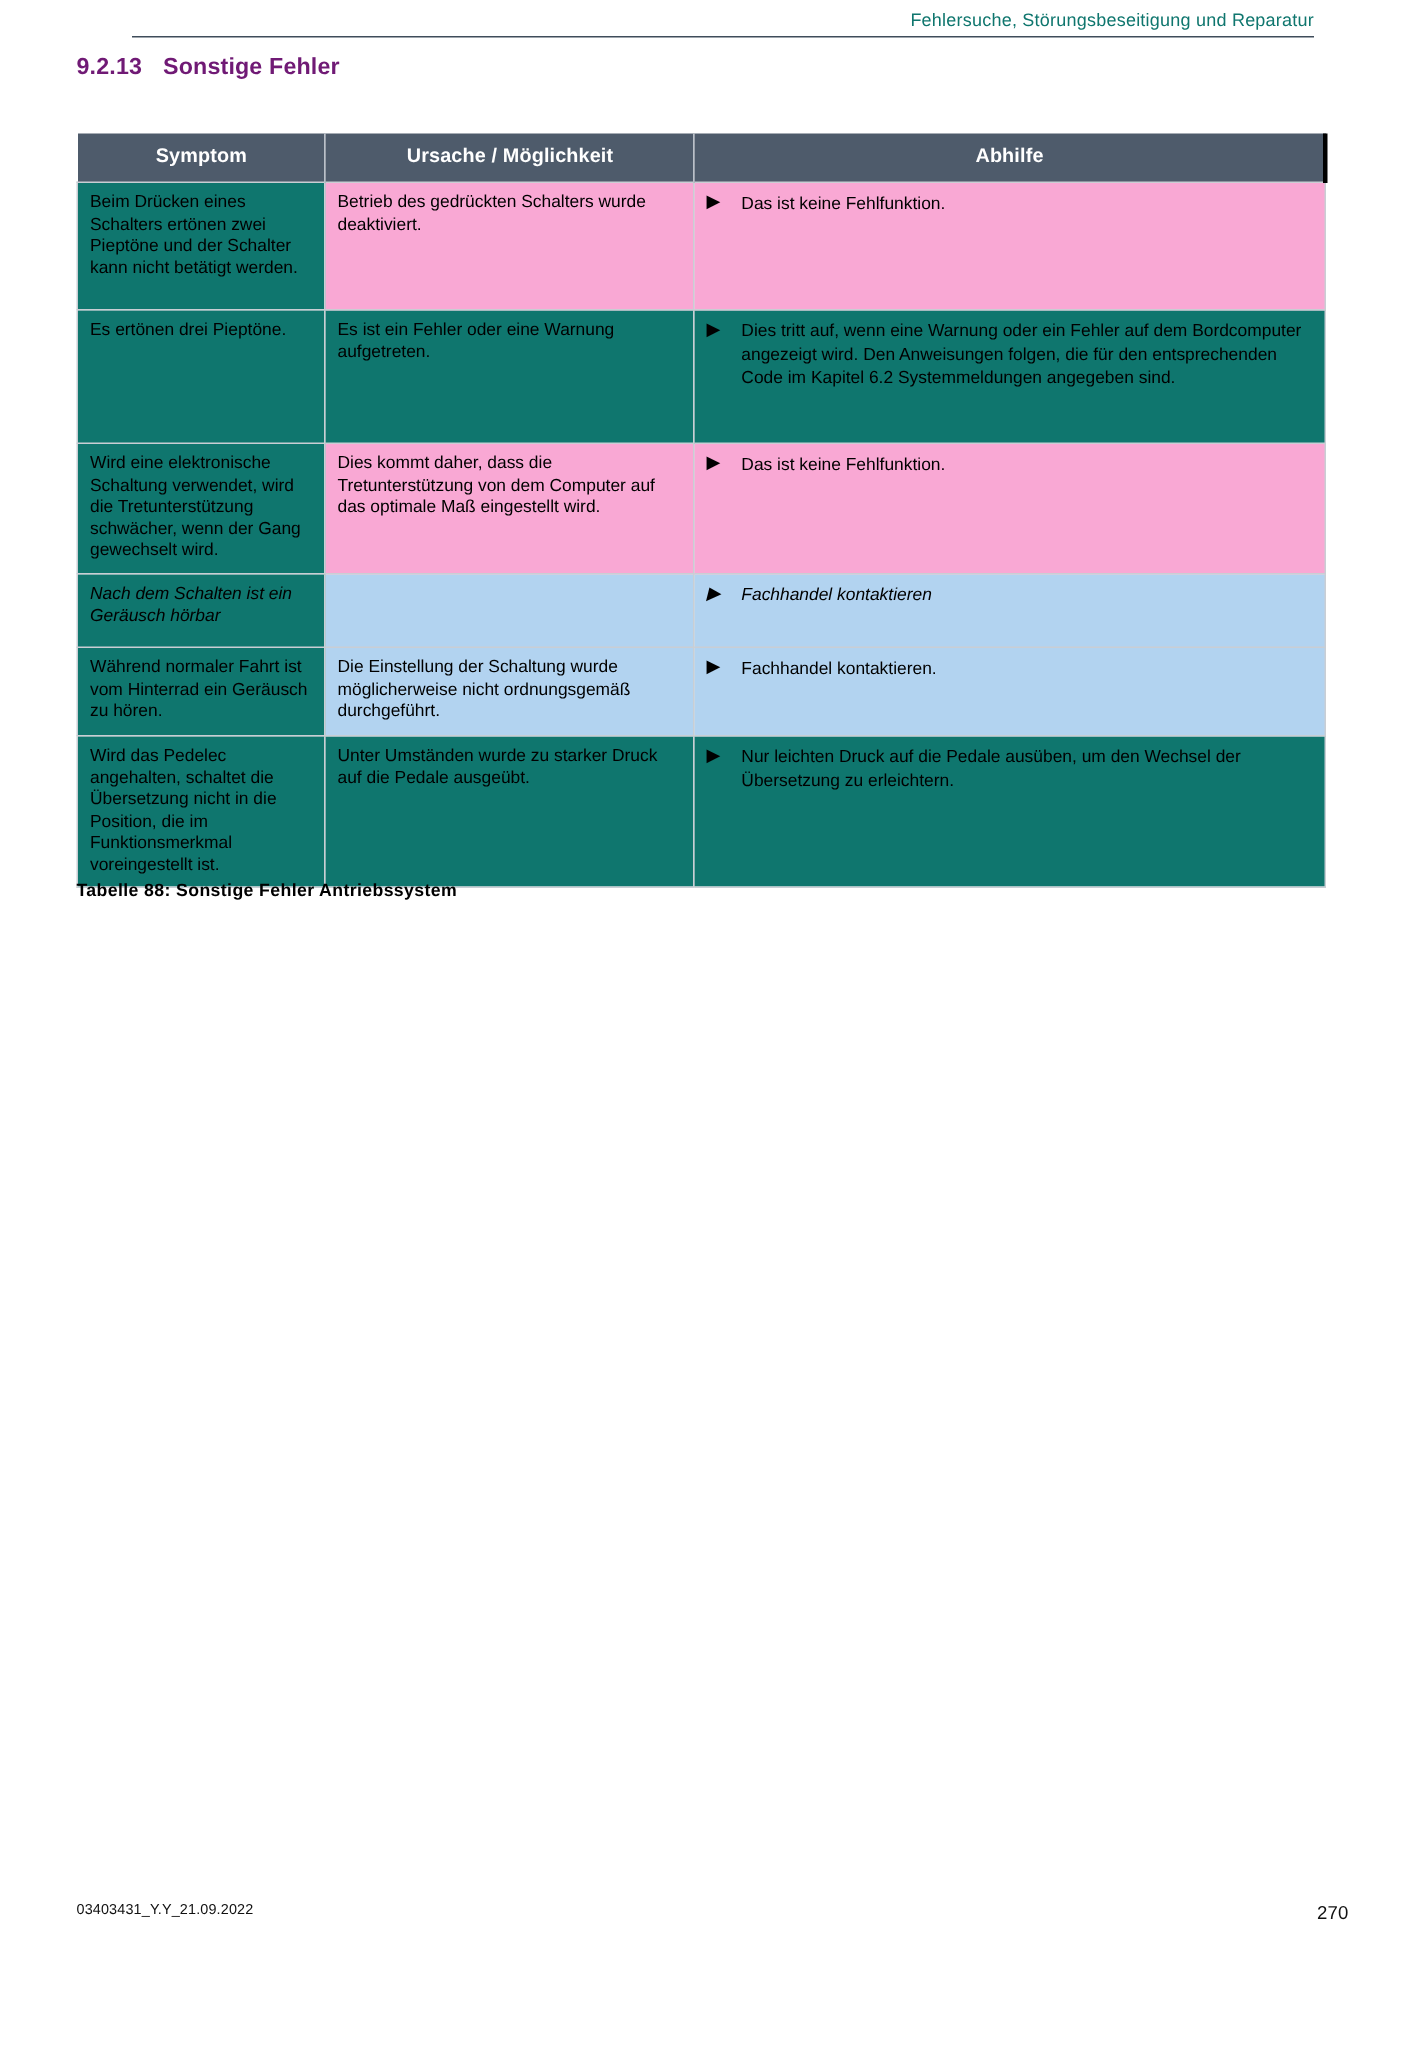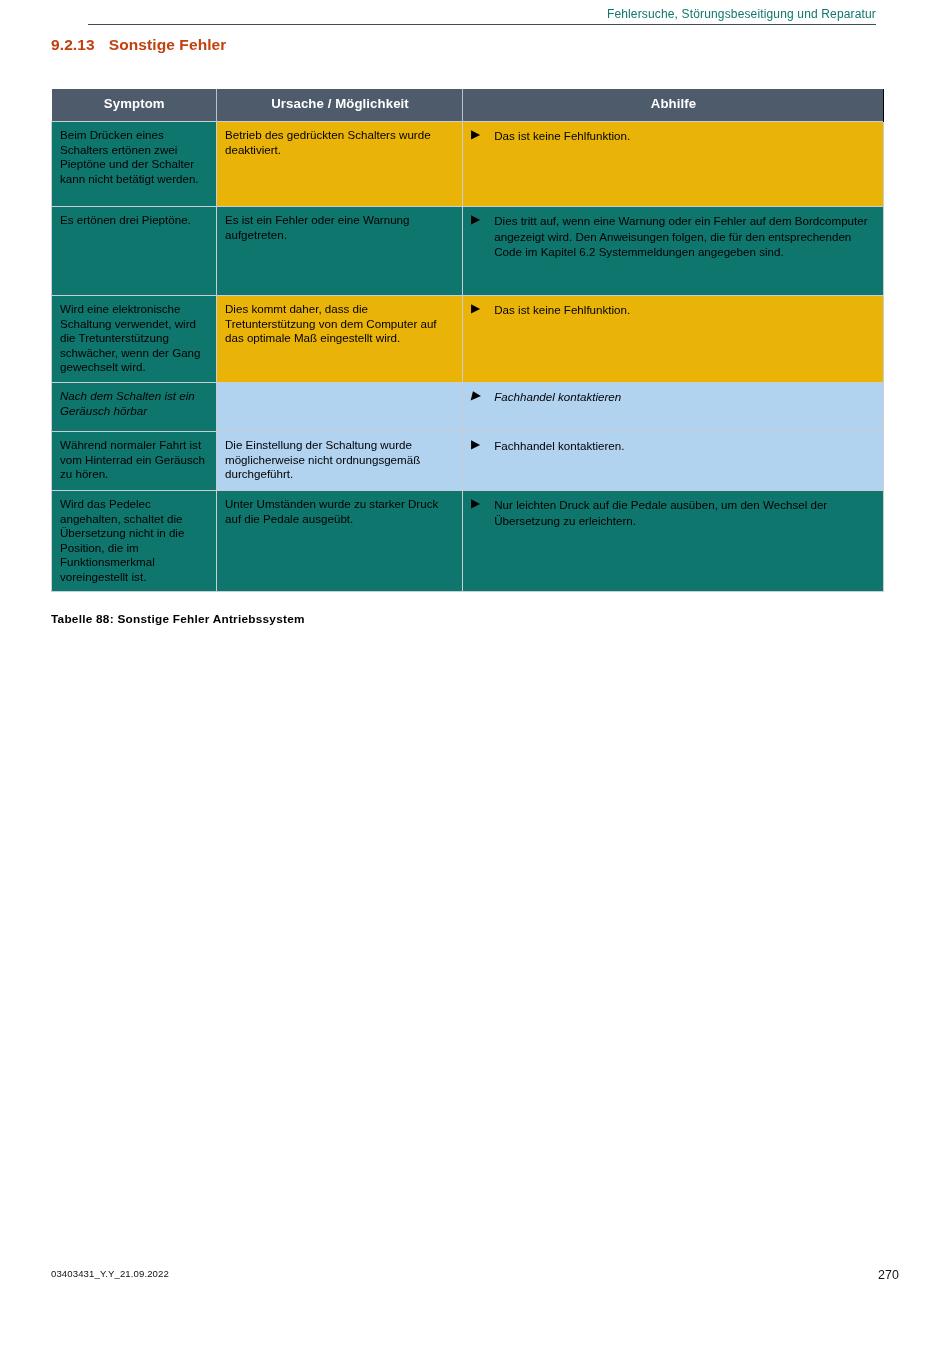--- a/index.html
+++ b/index.html
@@ -42,21 +42,21 @@
   }
 
   
   .section-heading {
     position: absolute;
     left: 51px;
     top: 36px;
     display: flex;
     align-items: baseline;
     gap: 14px;
-    color: #c2410c;
+    color: #701a75;
     font-weight: bold;
     font-size: 15.5px;
     letter-spacing: 0.1px;
     text-align: right;
   }
   .section-number { white-space: nowrap; }
   .section-title  { white-space: nowrap; }
 
   
   .table-wrap {
@@ -81,33 +81,33 @@
     color: #ffffff;
     font-size: 13.2px;
     font-weight: bold;
     text-align: center;
     vertical-align: middle;
     padding: 5px 7px 6px 8px;
     height: 21px;
     border-right: 1px solid #b9c0c8;
     letter-spacing: 0.1px;
   }
-  thead th:last-child { border-right: 1px solid #000000; }
+  thead th:last-child { border-right: 3px solid #000000; }
 
   tbody td {
     vertical-align: top;
     padding: 6px 8px 6px 8px;
     border-top: 1px solid #c9ced4;
     border-right: 1px solid #c9ced4;
     border-bottom: 1px solid #c9ced4;
     background: #0f766e;
   }
   tbody tr td:first-child { border-left: 1px solid #c9ced4; }
 
-  tbody td.green { background: #eab308; }
+  tbody td.green { background: #f9a8d4; }
   tbody td.blue  { background: #b2d3f0; }
 
   td.remedy { padding-left: 8px; }
   .remedy-line {
     display: flex;
     align-items: flex-start;
     gap: 14px;
   }
   .bullet-arrow {
     flex: 0 0 auto;
@@ -128,21 +128,21 @@
   tr.r2 td { height: 76px; }
   tr.r3 td { height: 74px; }
   tr.r4 td { height: 36px; font-style: italic; }
   tr.r5 td { height: 46px; }
   tr.r6 td { height: 86px; }
 
   
   .table-caption {
     position: absolute;
     left: 51px;
-    top: 612px;
+    top: 586px;
     font-size: 11.8px;
     font-weight: bold;
     letter-spacing: 0.25px;
     color: #000000;
   }
 
   
   .footer {
     position: absolute;
     left: 51px;

